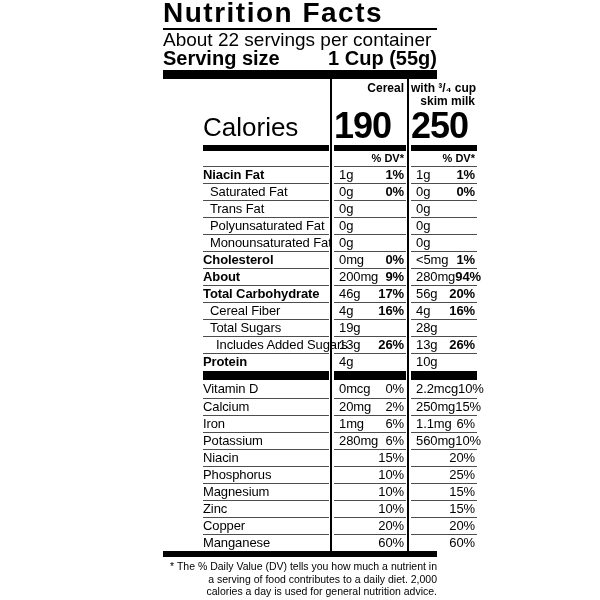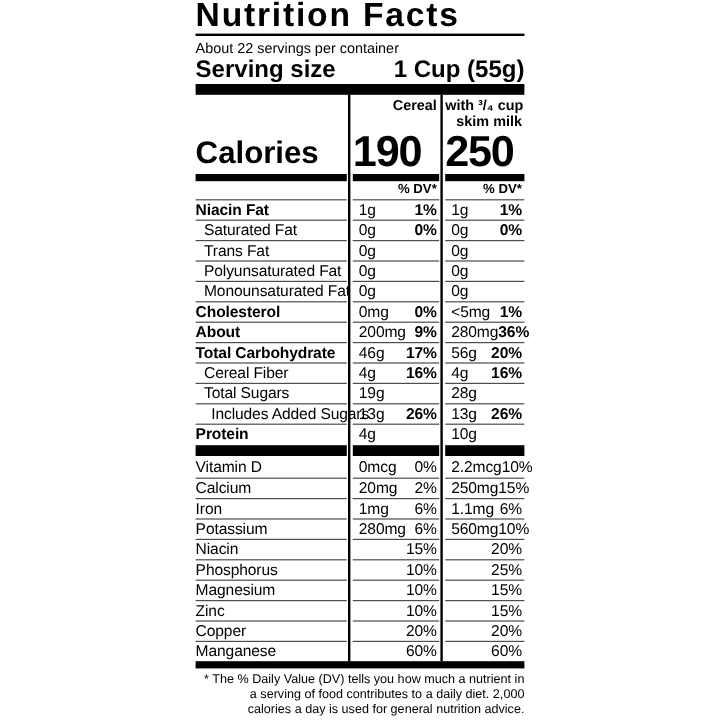--- a/index.html
+++ b/index.html
@@ -3,37 +3,37 @@
 <meta charset="utf-8">
 <style>
   * { margin:0; padding:0; box-sizing:border-box; }
   html,body { width:600px; height:600px; background:#ffffff; }
   .stage { position:relative; width:600px; height:600px; overflow:hidden;
            font-family:"Liberation Sans", sans-serif; color:#000; }
   .nf { position:absolute; left:163px; top:0; width:274px; }
 
   .nf-title { font-size:28px; font-weight:900; letter-spacing:1.5px; line-height:26px;
               border-bottom:2px solid #000; padding-bottom:2px; white-space:nowrap; }
-  .nf-servings { font-size:12px; line-height:16px; padding-top:2px; }
+  .nf-servings { font-size:19px; line-height:16px; padding-top:2px; }
   .nf-ss { display:flex; justify-content:space-between; font-weight:bold;
            font-size:20px; line-height:18px; padding:1px 0 3px 0; }
   .bar-thick { height:9px; background:#000; }
   .bar-thick.bottom { height:6px; }
 
-  .nf-body { position:relative; }
+  .nf-body { position:relative;margin-left:40px; }
   .vdiv { position:absolute; top:0; bottom:0; width:2px; background:#000; }
   .v1 { left:127px; } .v2 { left:204px; }
 
   .row { display:grid; grid-template-columns:126px 72px 66px; column-gap:5px; }
 
   .colheads { padding-top:3px; height:29px; }
   .colhead { font-size:12px; font-weight:bold; line-height:12.5px; text-align:right;
              padding-right:2px; white-space:nowrap; }
   .calrow { height:34px; align-items:end; }
-  .cal-label { font-size:26px; font-weight:700; line-height:30px; }
+  .cal-label { font-size:26px; font-weight:400; line-height:30px; }
   .cal-val { font-size:36px; font-weight:900; line-height:32px; text-align:left;
              padding-right:4px; letter-spacing:-1px; }
   .barsrow .bar-med { height:6px; background:#000; margin-top:3px; }
   .dvrow { height:15px; }
   .dvh { font-size:11px; font-weight:bold; text-align:right; padding-right:2px; line-height:15px; }
 
   .n-row, .v-row { height:17px; font-size:13px; line-height:16px; letter-spacing:-0.1px; }
   .cell { border-top:1px solid #4d4d4d; }
   .v-row.first .cell { border-top:none; }
   .name { white-space:nowrap; overflow:visible; }
@@ -167,21 +167,21 @@
           </div>
       </div>
       <div class="row n-row">
         <div class="cell name b">About</div>
         <div class="cell val">
             <span class="amt">200mg</span>
             <span class="dv">9%</span>
           </div>
         <div class="cell val">
             <span class="amt">280mg</span>
-            <span class="dv">36%</span>
+            <span class="dv">94%</span>
           </div>
       </div>
       <div class="row n-row">
         <div class="cell name b">Total Carbohydrate</div>
         <div class="cell val">
             <span class="amt">46g</span>
             <span class="dv">17%</span>
           </div>
         <div class="cell val">
             <span class="amt">56g</span>

